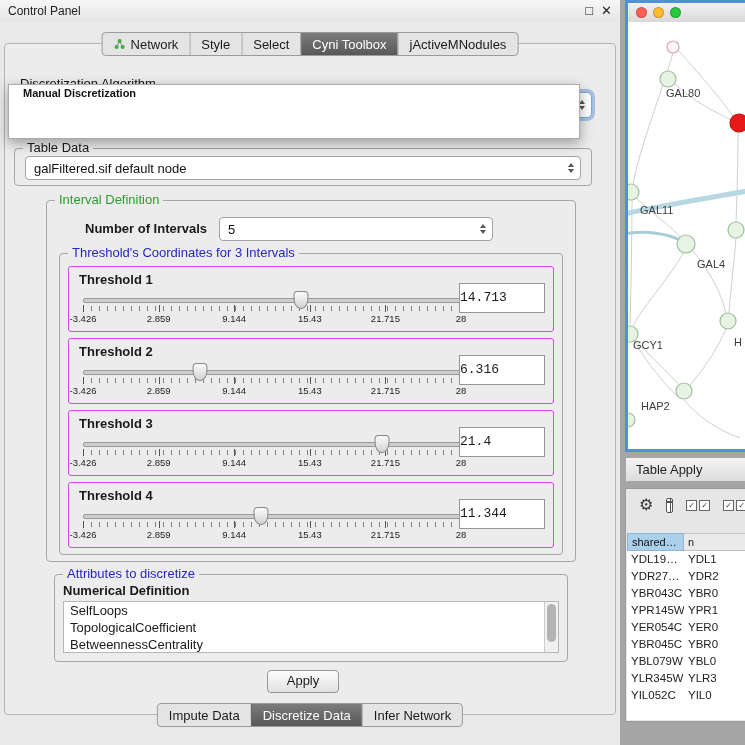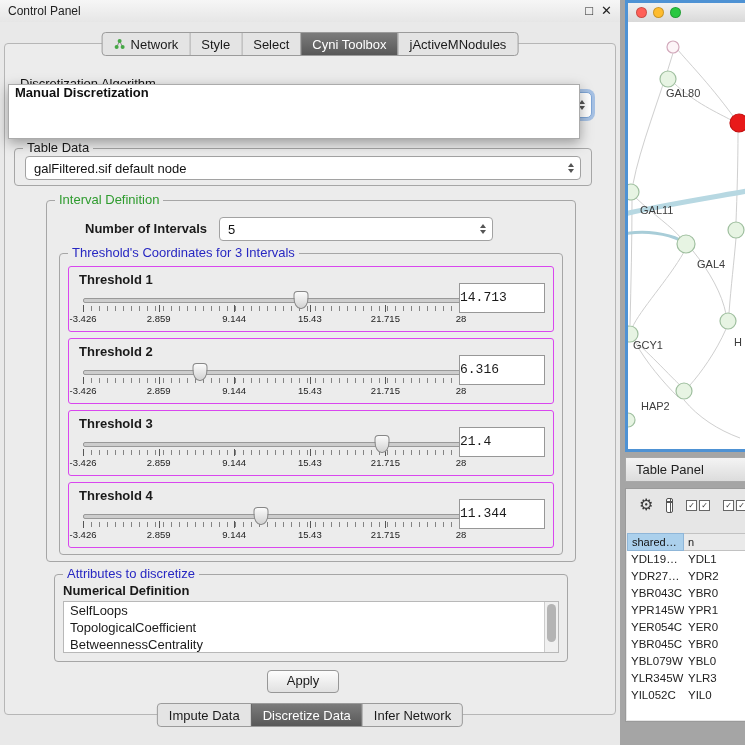--- a/index.html
+++ b/index.html
@@ -22,21 +22,21 @@
   .top-tabs{top:32px;}
   .bottom-tabs{top:703px;}
   
   .algo-label{position:absolute;left:20px;top:76px;font-size:13px;color:#111;z-index:2;}
   .algo-combo{position:absolute;left:16px;top:92px;width:574px;height:24px;background:#fff;border:1px solid #7fa6d6;
               border-radius:5px;box-shadow:0 0 0 3px rgba(96,150,220,.5);z-index:2;}
   
   .popup{position:absolute;left:8px;top:84px;width:570px;height:53px;background:#fff;border:1px solid #ababab;
          box-shadow:0 4px 12px rgba(0,0,0,.35);z-index:50;}
   .popup-prompt{height:18px;line-height:18px;text-align:center;color:#b9b9b9;font-size:13px;}
-  .popup-item{height:16px;line-height:16px;padding-left:6px;font-size:13px;color:#111;}
+  .popup-item{height:16px;line-height:16px;padding-left:14px;font-size:11px;color:#111;}
   .popup-item.bold{font-weight:bold;}
   
   .group{position:absolute;border:1px solid #a6a6a6;border-radius:4px;}
   .legend{position:absolute;top:-9px;left:8px;background:#ececec;padding:0 4px;font-size:13px;white-space:nowrap;}
   .legend.green{color:#2e9b2e;}
   .legend.blue{color:#2727c2;}
   #tableDataGroup{left:14px;top:148px;width:576px;height:36px;}
   #intervalGroup{left:46px;top:200px;width:528px;height:360px;}
   #thGroup{left:12px;top:52px;width:502px;height:300px;}
   #attrGroup{left:54px;top:574px;width:512px;height:86px;}
@@ -342,21 +342,21 @@
         <text x="12" y="192">GAL11</text>
         <text x="69" y="246">GAL4</text>
         <text x="5" y="327">GCY1</text>
         <text x="106" y="324">H</text>
         <text x="13" y="388">HAP2</text>
       </svg>
   </div>
 </div>
 
 <div class="tp-header">
-  <span>Table Panel</span>
+  <span>Table Apply</span>
 </div>
 
 <div class="table-window">
   <div class="tp-toolbar">
     <span class="gear">⚙</span>
     <span class="tblicon"></span>
     <span class="mini-checks">
       <span class="mini-check">✓</span>
       <span class="mini-check">✓</span>
     </span>

